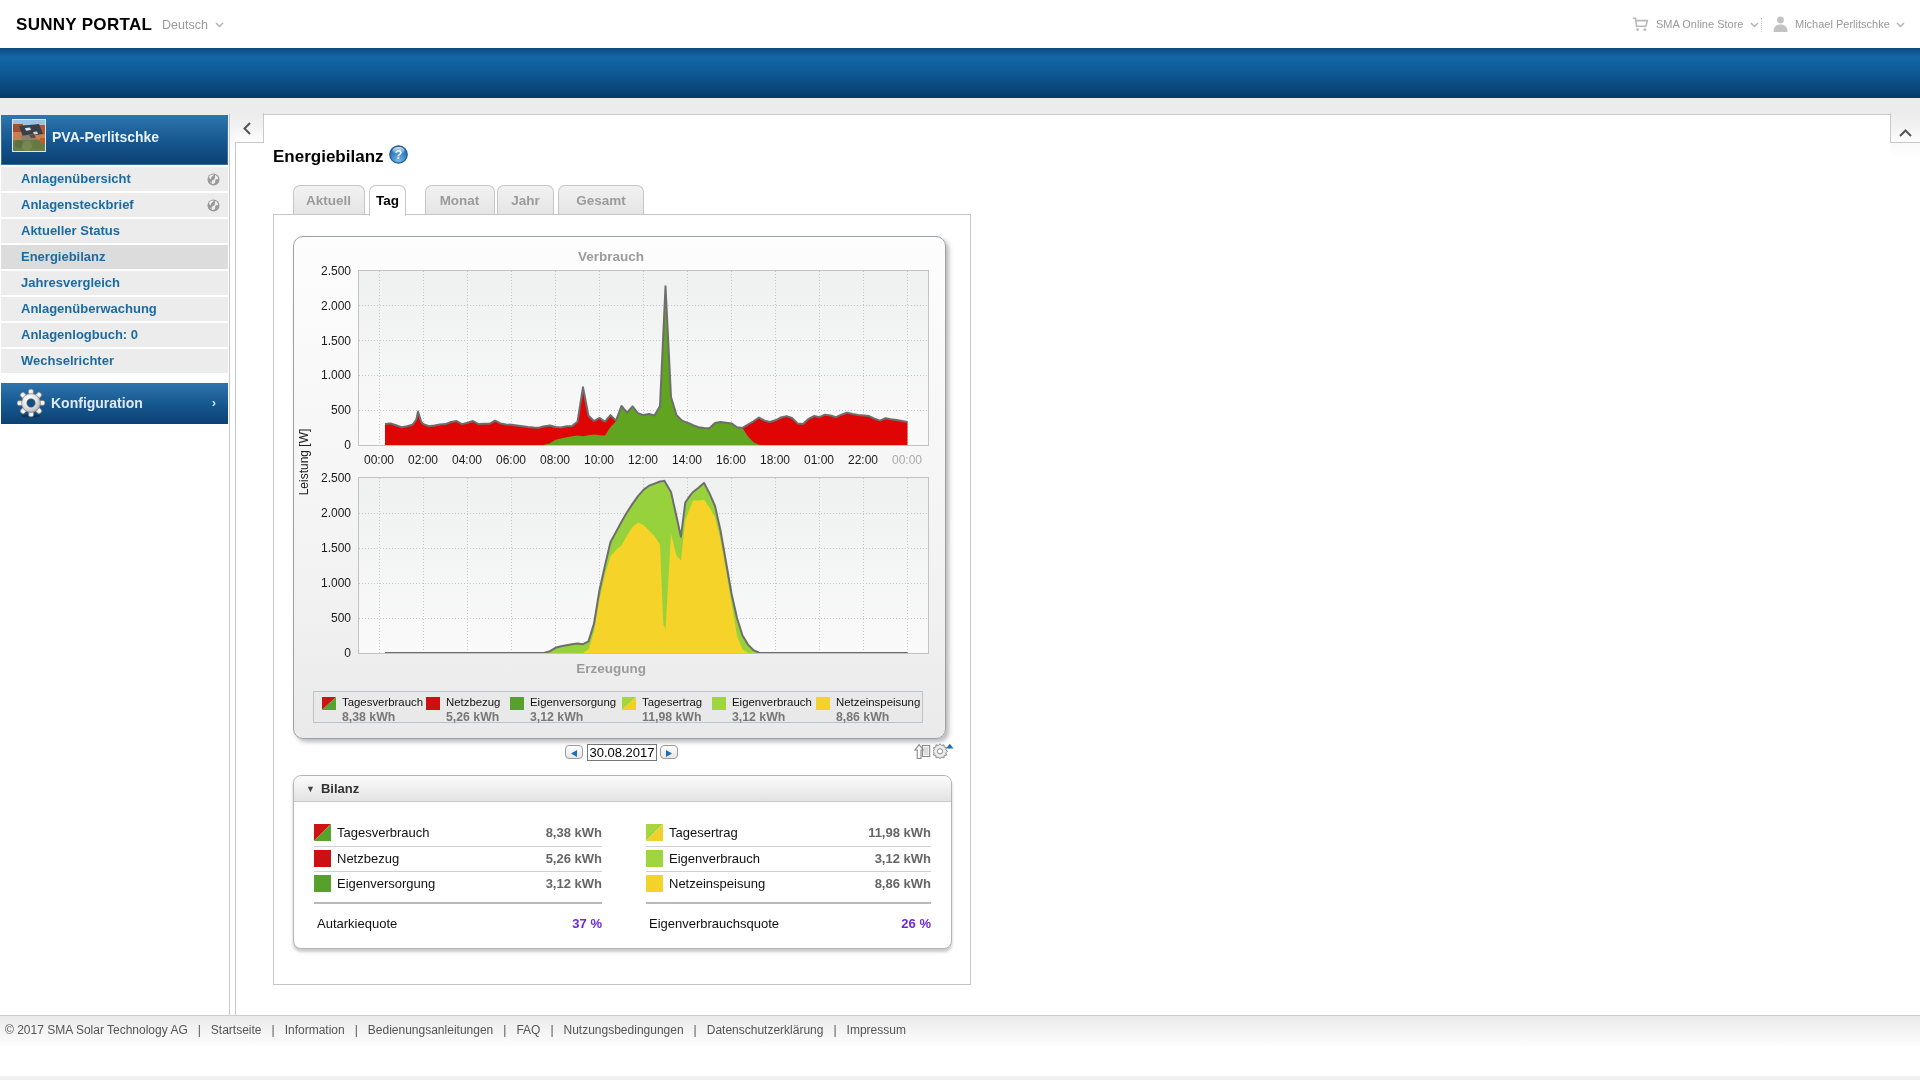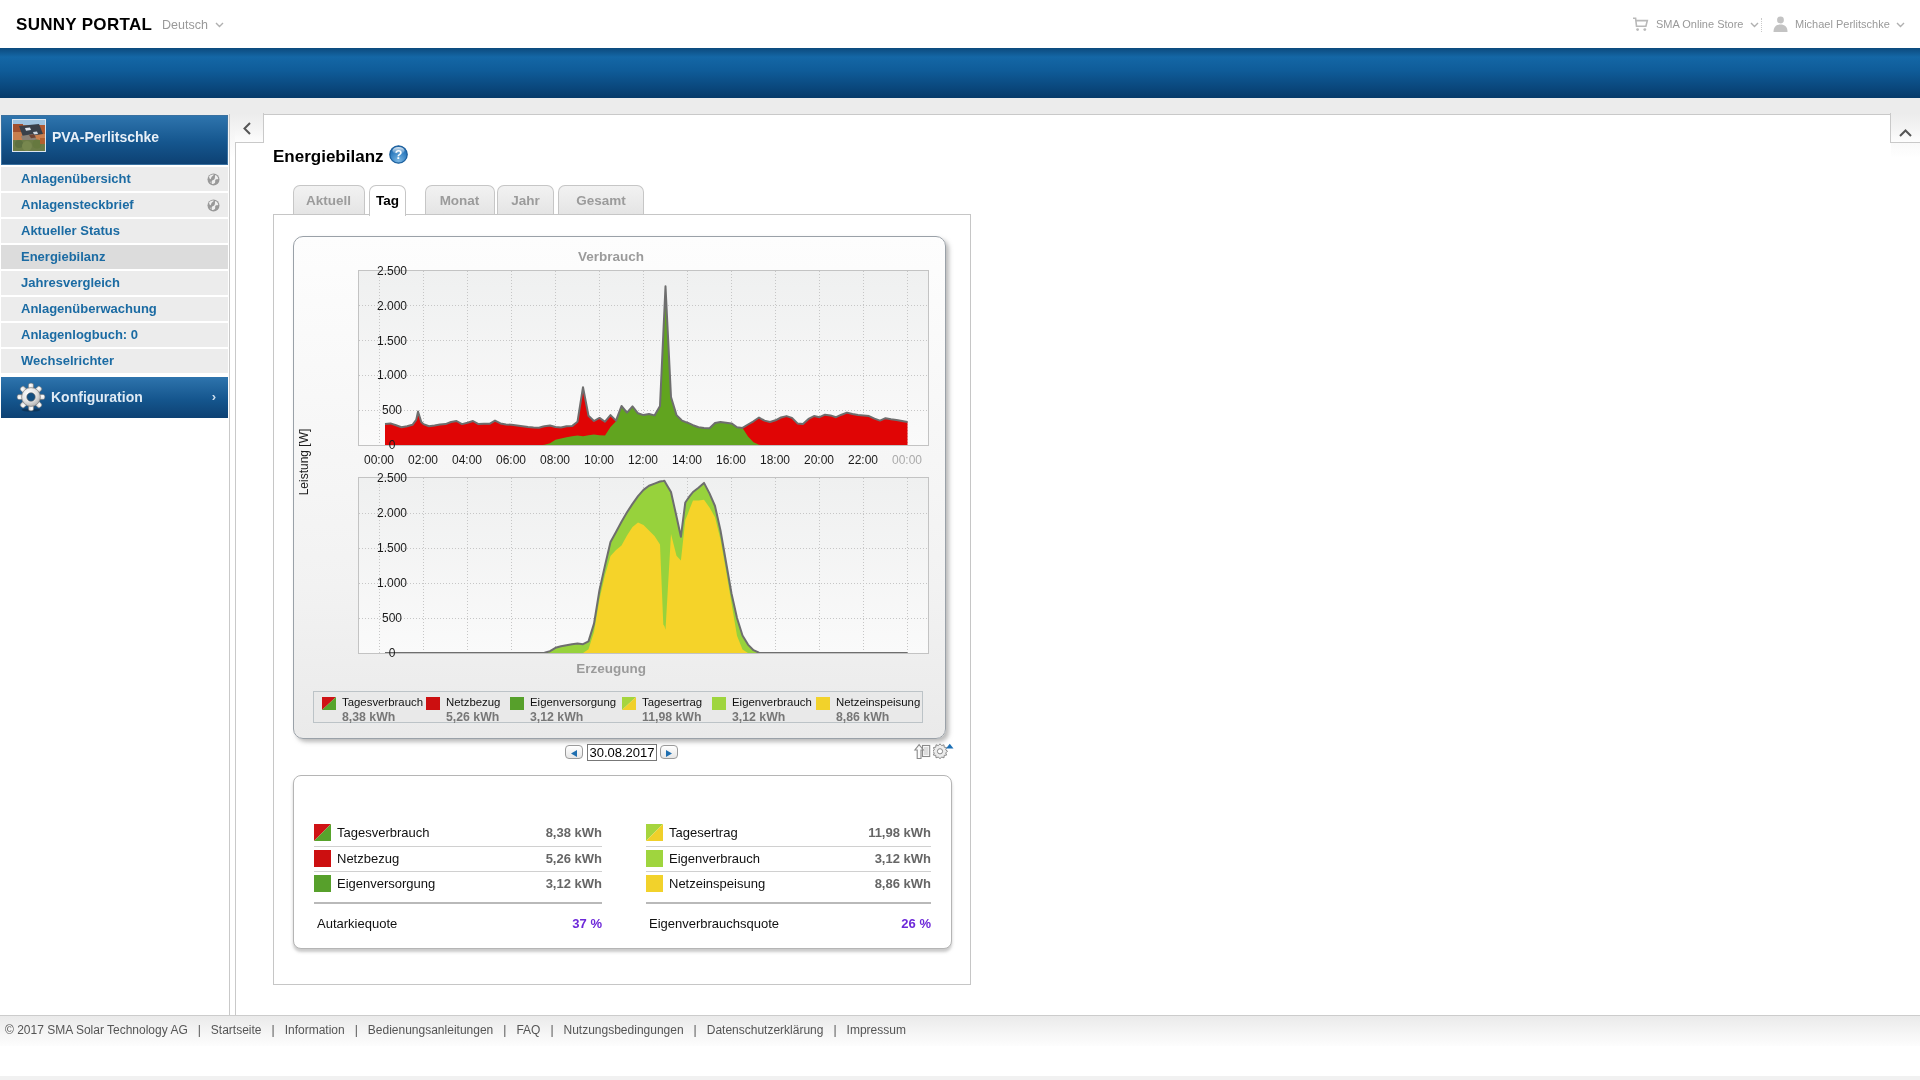--- a/index.html
+++ b/index.html
@@ -16,36 +16,36 @@
 .notch-r{left:1890px;top:113px;width:30px;border-left:1px solid #c9c9c9;border-bottom:1px solid #c9c9c9}
 .chevbtn{position:absolute;font-size:15px;font-weight:bold;color:#555}
 .sidebar{position:absolute;left:1px;top:115px;width:227px}
 .sb-head{height:50px;background:linear-gradient(180deg,#2e74ad 0%,#15568e 55%,#0d4173 100%);border:1px solid #3a71a0;position:relative}
 .sb-head .ph{position:absolute;left:11px;top:4px;width:32px;height:31px;outline:1px solid #dce6f0}
 .sb-head .nm{position:absolute;left:50px;top:13px;font-size:14px;font-weight:bold;color:#e8f0f8}
 .sb-item{height:24px;margin-top:2px;background:#ececec;position:relative}
 .sb-item a{font-size:13px;font-weight:bold;color:#1b6ba3;line-height:24px;padding-left:20px;text-decoration:none;display:block}
 .sb-item.sel{background:#dcdcdc}
 .sb-item .gl{position:absolute;right:8px;top:5px}
-.sb-konfig{height:41px;margin-top:4px;background:linear-gradient(180deg,#2e74ad 0%,#15568e 55%,#0d4173 100%);position:relative}
+.sb-konfig{height:41px;margin-top:10px;background:linear-gradient(180deg,#2e74ad 0%,#15568e 55%,#0d4173 100%);position:relative}
 .sb-konfig .gear{position:absolute;left:15px;top:5px}
 .sb-konfig .kt{position:absolute;left:50px;top:12px;font-size:14px;font-weight:bold;color:#dfeaf4}
 .sb-konfig .ar{position:absolute;right:12px;top:12px;color:#cfe0ee;font-size:13px;font-weight:bold}
 .sbline{position:absolute;left:229px;top:114px;width:0;height:901px;border-left:1px solid #c9c9c9}
 .heading{position:absolute;left:273px;top:147px;font-size:17px;font-weight:bold;color:#000}
 .helpic{position:absolute;top:145px}
 .tabs{position:absolute;top:185px;height:30px}
 .tab{position:absolute;top:0;height:30px;border:1px solid #c6c6c6;border-bottom:none;border-radius:7px 7px 0 0;background:linear-gradient(180deg,#f2f2f2,#e4e4e4);text-align:center;font-size:13.5px;font-weight:bold;color:#9b9b9b;line-height:29px}
 .tab.active{background:#fff;color:#000;height:31px;z-index:5}
 .tabpanel{position:absolute;left:273px;top:214px;width:698px;height:771px;background:#fff;border:1px solid #c6c6c6}
 .chartbox{position:absolute;left:293px;top:236px;width:653px;height:503px;border:1px solid #9aa1a8;border-radius:10px;background:linear-gradient(180deg,#fdfdfd 0%,#f2f2f2 70%,#eaeaea 100%);box-shadow:3px 3px 4px rgba(120,120,120,0.5)}
 .ctitle{position:absolute;width:653px;text-align:center;font-size:13.5px;font-weight:bold;color:#9b9b9b}
 .plot{position:absolute;border:1px solid #c3c3c3}
 .plotsvg{display:block}
-.yl{position:absolute;width:60px;right:1498px;text-align:center;font-size:12px;color:#1a1a1a}
+.yl{position:absolute;width:60px;right:1569px;text-align:right;font-size:12px;color:#1a1a1a}
 .xl{position:absolute;top:453px;width:48px;text-align:center;font-size:12px;color:#1a1a1a}
 .xl.last{color:#aaa}
 .gd{stroke:#c6c6c6;stroke-width:1;stroke-dasharray:1 2;shape-rendering:crispEdges}
 .ylab-rot{position:absolute;left:300px;top:522px;transform:rotate(-90deg);transform-origin:0 0;font-size:12px;color:#1a1a1a;width:120px;margin-left:-3px;text-align:center}
 .legend{position:absolute;left:313px;top:691px;width:610px;height:32px;background:#e9e9e9;border:1px solid #bcc3c7}
 .li{position:absolute;top:3px}
 .li .sw{position:absolute;left:0;top:1px;width:14px;height:13px}
 .li .lt{display:block;font-size:11.4px;color:#111;line-height:14px;white-space:nowrap}
 .li .lv{display:block;font-size:12.3px;font-weight:bold;color:#777;line-height:15px;white-space:nowrap;margin-top:1px}
 .datenav{position:absolute}
@@ -253,21 +253,21 @@
 <div class="xl" style="left:355.0px">00:00</div>
 <div class="xl" style="left:399.0px">02:00</div>
 <div class="xl" style="left:443.0px">04:00</div>
 <div class="xl" style="left:487.0px">06:00</div>
 <div class="xl" style="left:531.0px">08:00</div>
 <div class="xl" style="left:575.0px">10:00</div>
 <div class="xl" style="left:619.0px">12:00</div>
 <div class="xl" style="left:663.0px">14:00</div>
 <div class="xl" style="left:707.0px">16:00</div>
 <div class="xl" style="left:751.0px">18:00</div>
-<div class="xl" style="left:795.0px">20:00</div>
+<div class="xl" style="left:795.0px">01:00</div>
 <div class="xl" style="left:839.0px">22:00</div>
 <div class="xl last" style="left:883.0px">00:00</div>
 <div class="plot" style="left:358px;top:477px;width:571px;height:177px">
     <svg class="plotsvg" width="569" height="175" viewBox="0 0 569 175">
 <defs>
         <linearGradient id="pbg2" x1="0" y1="0" x2="0" y2="1">
           <stop offset="0" stop-color="#eff0f0"></stop>
           <stop offset="1" stop-color="#fafafa"></stop>
         </linearGradient>
       </defs>
@@ -341,20 +341,21 @@
         <path d="M10.8 5 H15.4 M10.8 7 H15.4 M10.8 9 H15.4 M10.8 11 H15.4" stroke="#b5b5b5" stroke-width="0.9"></path>
         <path d="M4.2 15.5 L4.2 7 L1.9 7 L6.1 1.6 L10.3 7 L8 7 L8 15.5 Z" fill="#fbfbfb" stroke="#8a8a8a" stroke-width="1.1"></path>
       </svg></div>
 <div style="position:absolute;left:933px;top:742px"><svg width="22" height="18" viewBox="0 0 22 18">
         <path d="M7 1.8 L8.6 3.6 L11 2.8 L11.2 5.2 L13.6 5.5 L12.7 7.8 L14.6 9.3 L12.7 10.8 L13.6 13.1 L11.2 13.4 L11 15.8 L8.6 15 L7 16.8 L5.4 15 L3 15.8 L2.8 13.4 L0.4 13.1 L1.3 10.8 L-0.6 9.3 L1.3 7.8 L0.4 5.5 L2.8 5.2 L3 2.8 L5.4 3.6 Z" fill="#ececec" stroke="#8a8a8a" stroke-width="1"></path>
         <circle cx="7" cy="9.3" r="2.6" fill="#fff" stroke="#8a8a8a" stroke-width="1"></circle>
         <path d="M13 6.5 L20.5 6.5 L16.75 1.8 Z" fill="#1b6fb5"></path>
       </svg></div>
 </div>
 <div class="bilanz">
+<div class="bhead"><span class="tri">▼</span>Bilanz</div>
 <div class="bcol" style="left:20px;width:288px">
 <div class="brow">
         <span class="sw"><svg width="17" height="17">
             <polygon points="0,0 17,0 0,17" fill="#cf1315"></polygon>
             <polygon points="17,0 17,17 0,17" fill="#57a42c"></polygon>
           </svg></span>
         <span class="bl">Tagesverbrauch</span>
         <span class="bv">8,38 kWh</span>
       </div>
 <div class="brow">

